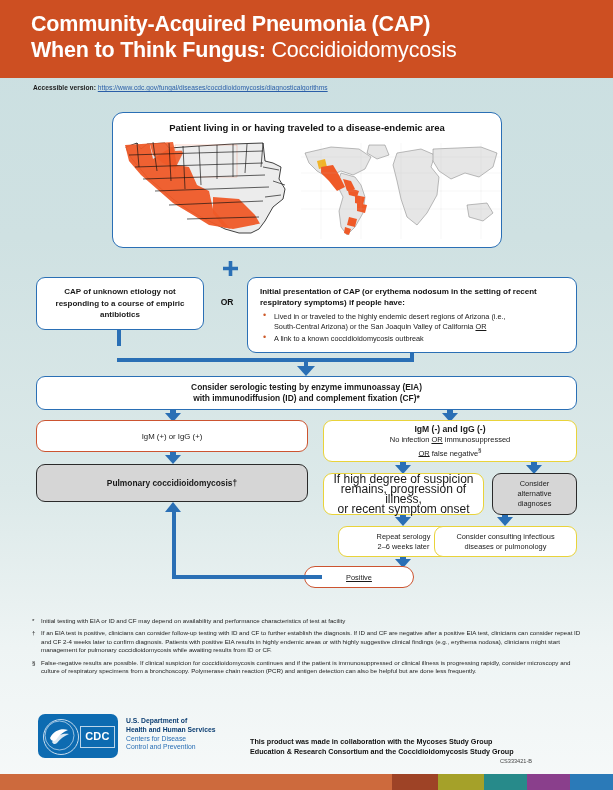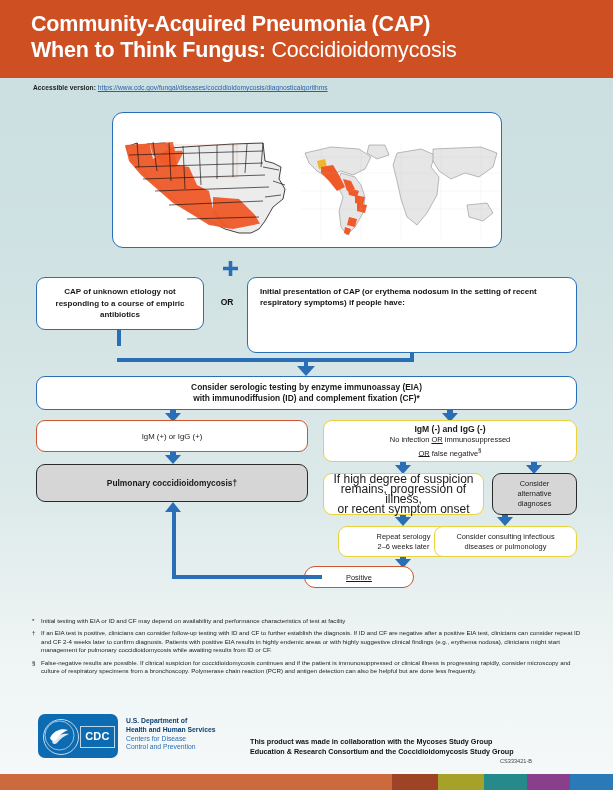--- a/index.html
+++ b/index.html
@@ -120,20 +120,21 @@
       <span>Community-Acquired Pneumonia (CAP)</span><br>
       <span>When to Think Fungus:</span><span class="light"> Coccidioidomycosis</span>
     </h1>
   </div>
 
   <div class="accessible">
     <span>Accessible version: </span><a href="#">https://www.cdc.gov/fungal/diseases/coccidioidomycosis/diagnosticalgorithms</a>
   </div>
 
   <div class="box b-blue" id="map-panel">
+    <div id="map-title">Patient living in or having traveled to a disease-endemic area</div>
     <div class="maps">
       <svg width="390" height="108" viewBox="0 0 390 108">
         <defs>
           <clipPath id="usclip">
             <path d="M12 8 L60 5 L62 14 L96 12 L150 9 L150 30 L166 33 L166 60 L159 74 L150 86 L120 92 L96 88 L80 78 L60 66 L44 52 L28 38 L16 24 Z"></path>
           </clipPath>
         </defs>
 
         <g>
           <path d="M13 10 L24 6 L28 12 L34 7 L52 6 L56 11 L86 9 L120 7 L150 6 L152 24 L160 26 L168 30 L166 42
@@ -200,20 +201,24 @@
   </div>
 
   <div class="box b-blue" id="cap-box">
     <span>CAP of unknown etiology not responding to a course of empiric antibiotics</span>
   </div>
 
   <div id="or-label">OR</div>
 
   <div class="box b-blue" id="init-box">
     <div id="init-head">Initial presentation of CAP (or erythema nodosum in the setting of recent respiratory symptoms) if people have:</div>
+    <ul>
+      <li>Lived in or traveled to the highly endemic desert regions of Arizona (i.e.,<br>South-Central Arizona) or the San Joaquin Valley of California <span class="u">OR</span></li>
+      <li>A link to a known coccidioidomycosis outbreak</li>
+    </ul>
   </div>
 
   <div class="conn" style="left:117px;top:330px;width:4px;height:16px;"></div>
   <div class="conn" style="left:410px;top:353px;width:4px;height:8px;"></div>
   <div class="conn" style="left:117px;top:358px;width:297px;height:4px;"></div>
   <div class="conn" style="left:304px;top:358px;width:4px;height:10px;"></div>
   <svg style="position:absolute;left:297px;top:366px;" width="18" height="10">
       <path d="M0 0 L18 0 L9 10 Z" fill="#2a6fb5"></path>
     </svg>
 

